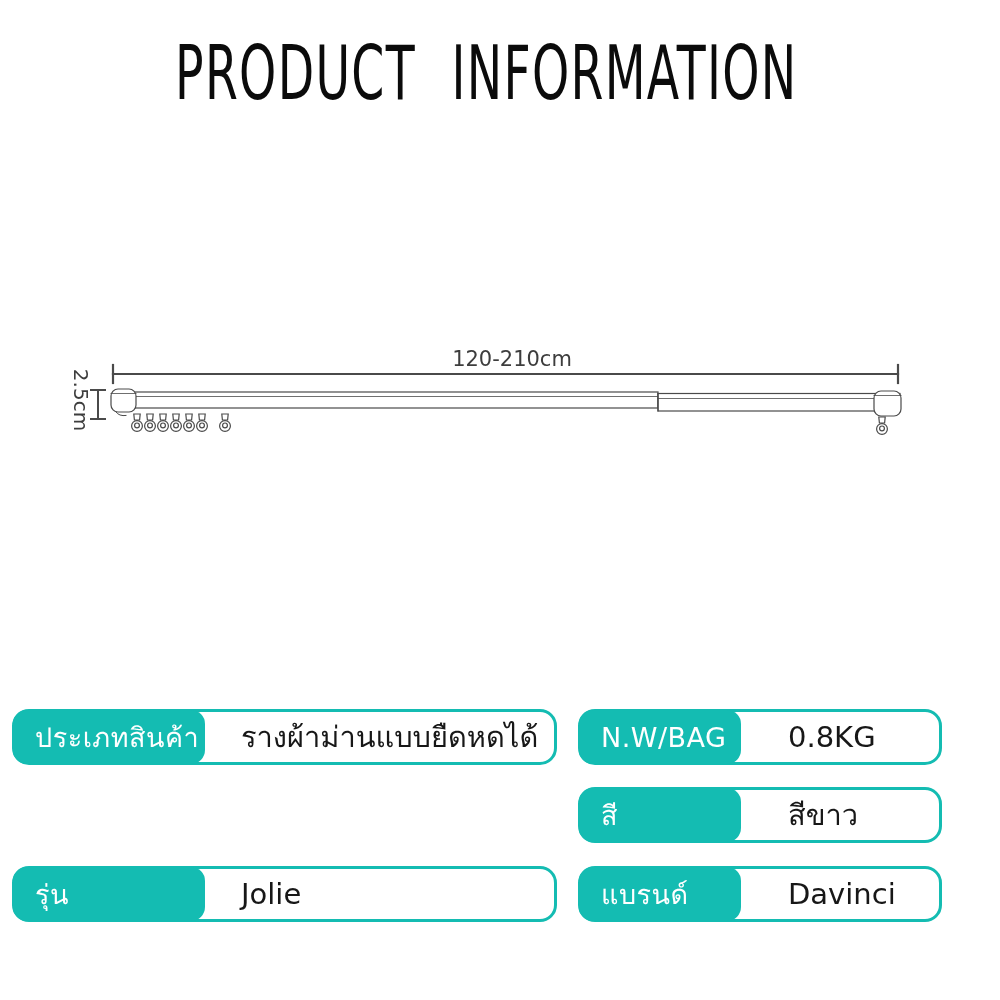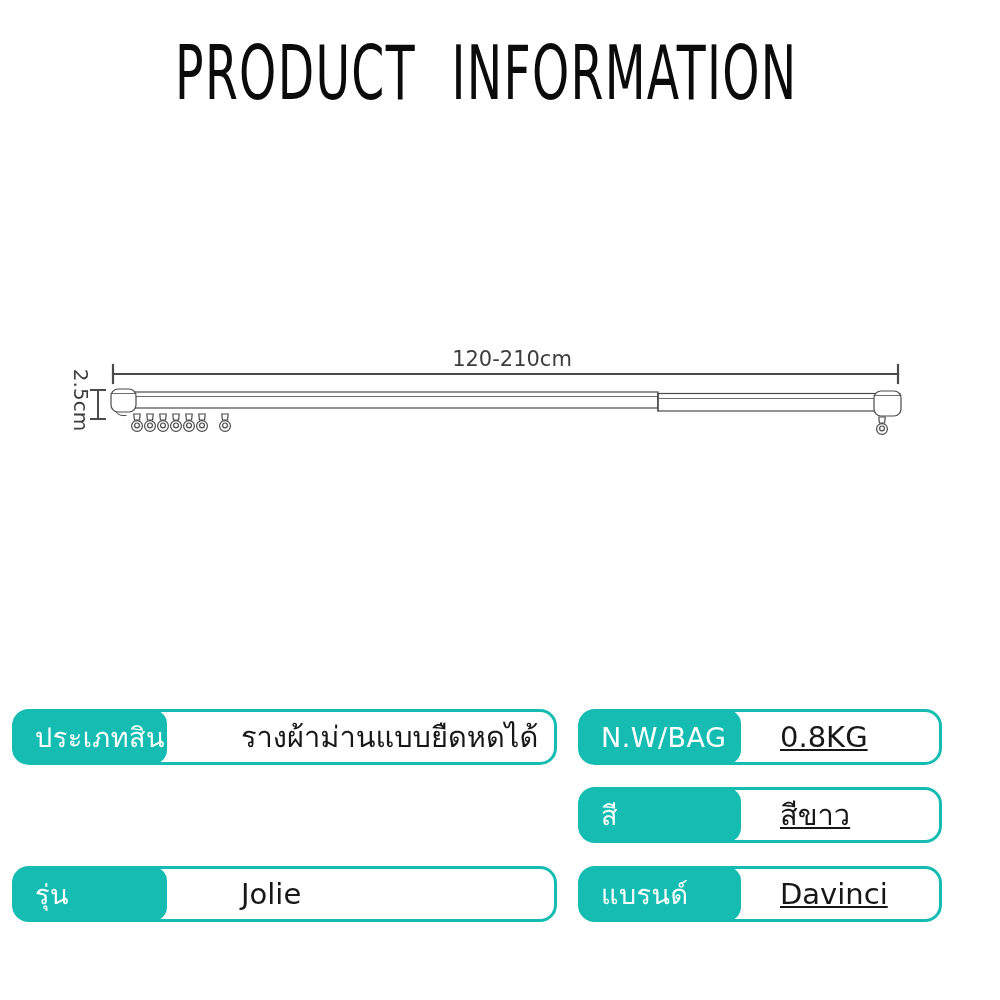--- a/index.html
+++ b/index.html
@@ -71,33 +71,33 @@
     background:var(--accent);
     border-radius:14px;
     color:#ffffff;
     display:flex;align-items:center;
     padding-left:22px;
     box-sizing:border-box;
     font-size:27px;
     white-space:nowrap;
     letter-spacing:0.5px;
   }
-  .left-col .spec-label{width:154px;}
+  .left-col .spec-label{width:192px;}
   .right-col .spec-label{width:162px;}
   .spec-value{
     position:absolute;
     top:0;bottom:0;
     display:flex;align-items:center;
     font-size:29px;
     color:#171717;
     white-space:nowrap;
     margin-left:16px;
   }
   .left-col .spec-value{left:210px;}
-  .right-col .spec-value{left:183px;text-decoration:underline;}
+  .right-col .spec-value{left:191px;}
 </style>
 </head>
 <body>
 
 <div class="page">
 
   <h1 class="title"><span class="title-inner">PRODUCT INFORMATION</span></h1>
 
   <div class="diagram">
     <svg viewBox="0 0 900 115" xmlns="http://www.w3.org/2000/svg">

